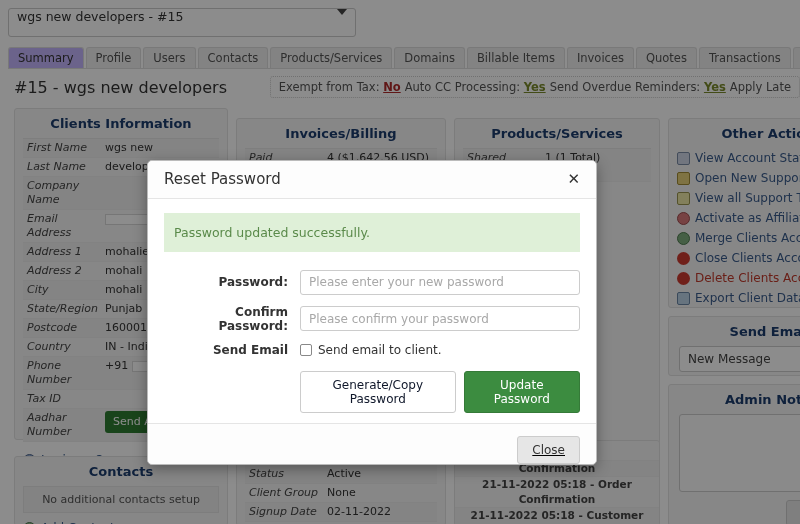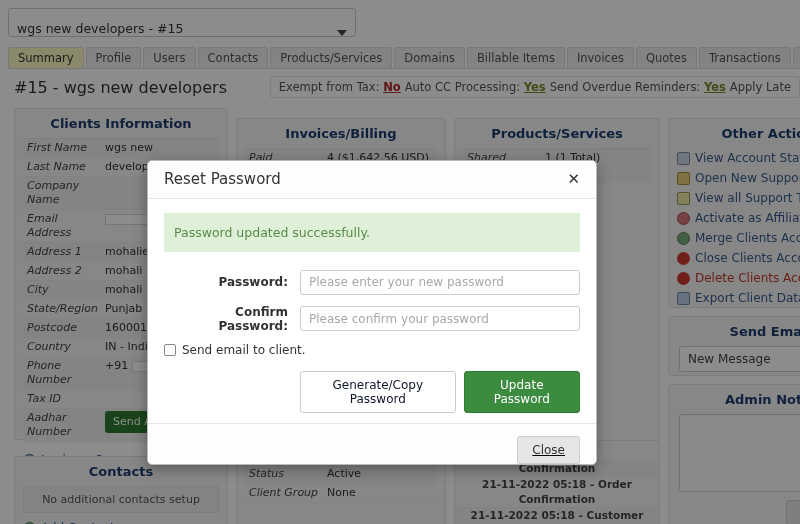--- a/index.html
+++ b/index.html
@@ -26,21 +26,21 @@
     position: absolute; inset: 0;
     background: rgba(0,0,0,0.45);
     z-index: 50;
   }
   
   .client-select {
     position: absolute; left: 8px; top: 8px;
     width: 348px; height: 29px;
     border: 1px solid #ccc; border-radius: 3px;
     background: #fff;
-    display: flex; align-items: flex-end;
+    display: flex; align-items: flex-start;
     padding: 0 8px;
     font-size: 12.5px; color: #333;
   }
   .client-select .caret {
     margin-left: auto;
     width: 0; height: 0;
     border-left: 5px solid transparent;
     border-right: 5px solid transparent;
     border-top: 6px solid #444;
   }
@@ -56,21 +56,21 @@
     border: 1px solid #ddd;
     border-bottom: none;
     background: #eeeeee;
     padding: 3px 9px 4px 9px;
     font-size: 11.5px;
     color: #555;
     border-radius: 3px 3px 0 0;
     line-height: 14px;
   }
   .tab.active {
-    background: #fef9c3;
+    background: #c4b5fd;
     color: #333;
     border-color: #ddd;
   }
   .tabline {
     position: absolute; left: 8px; top: 68px;
     width: 792px; height: 1px; background: #ddd;
   }
   
   .page-head {
     position: absolute; left: 14px; top: 74px;
@@ -450,20 +450,24 @@
     <div class="panel" style="left:236px; top:456px; width:210px; height:70px;">
       <div class="kv" style="margin-top:8px; border-top:none;">
         <div class="kv-row">
           <span class="kv-k">Status</span>
           <span class="kv-v">Active</span>
         </div>
         <div class="kv-row">
           <span class="kv-k">Client Group</span>
           <span class="kv-v">None</span>
         </div>
+        <div class="kv-row">
+          <span class="kv-k">Signup Date</span>
+          <span class="kv-v">02-11-2022</span>
+        </div>
       </div>
     </div>
 
     <div class="panel" style="left:454px; top:118px; width:206px; height:332px;">
       <div class="panel-title">Products/Services</div>
       <div class="kv">
         <div class="kv-row">
           <span class="kv-k">Shared Hosting</span>
           <span class="kv-v">1 (1 Total)</span>
         </div>
@@ -548,20 +552,21 @@
         <div class="form-label">Password:</div>
         <input class="form-input" type="text" placeholder="Please enter your new password" style="">
       </div>
 
       <div class="form-row">
         <div class="form-label">Confirm Password:</div>
         <input class="form-input" type="text" placeholder="Please confirm your password" style="">
       </div>
 
       <div class="form-row">
+        <div class="form-label">Send Email</div>
         <div class="chk-wrap">
           <span class="chk"></span>
           <span>Send email to client.</span>
         </div>
       </div>
 
       <div class="btn-row">
         <button class="btn-outline">Generate/Copy Password</button>
         <button class="btn-green">Update Password</button>
       </div>

